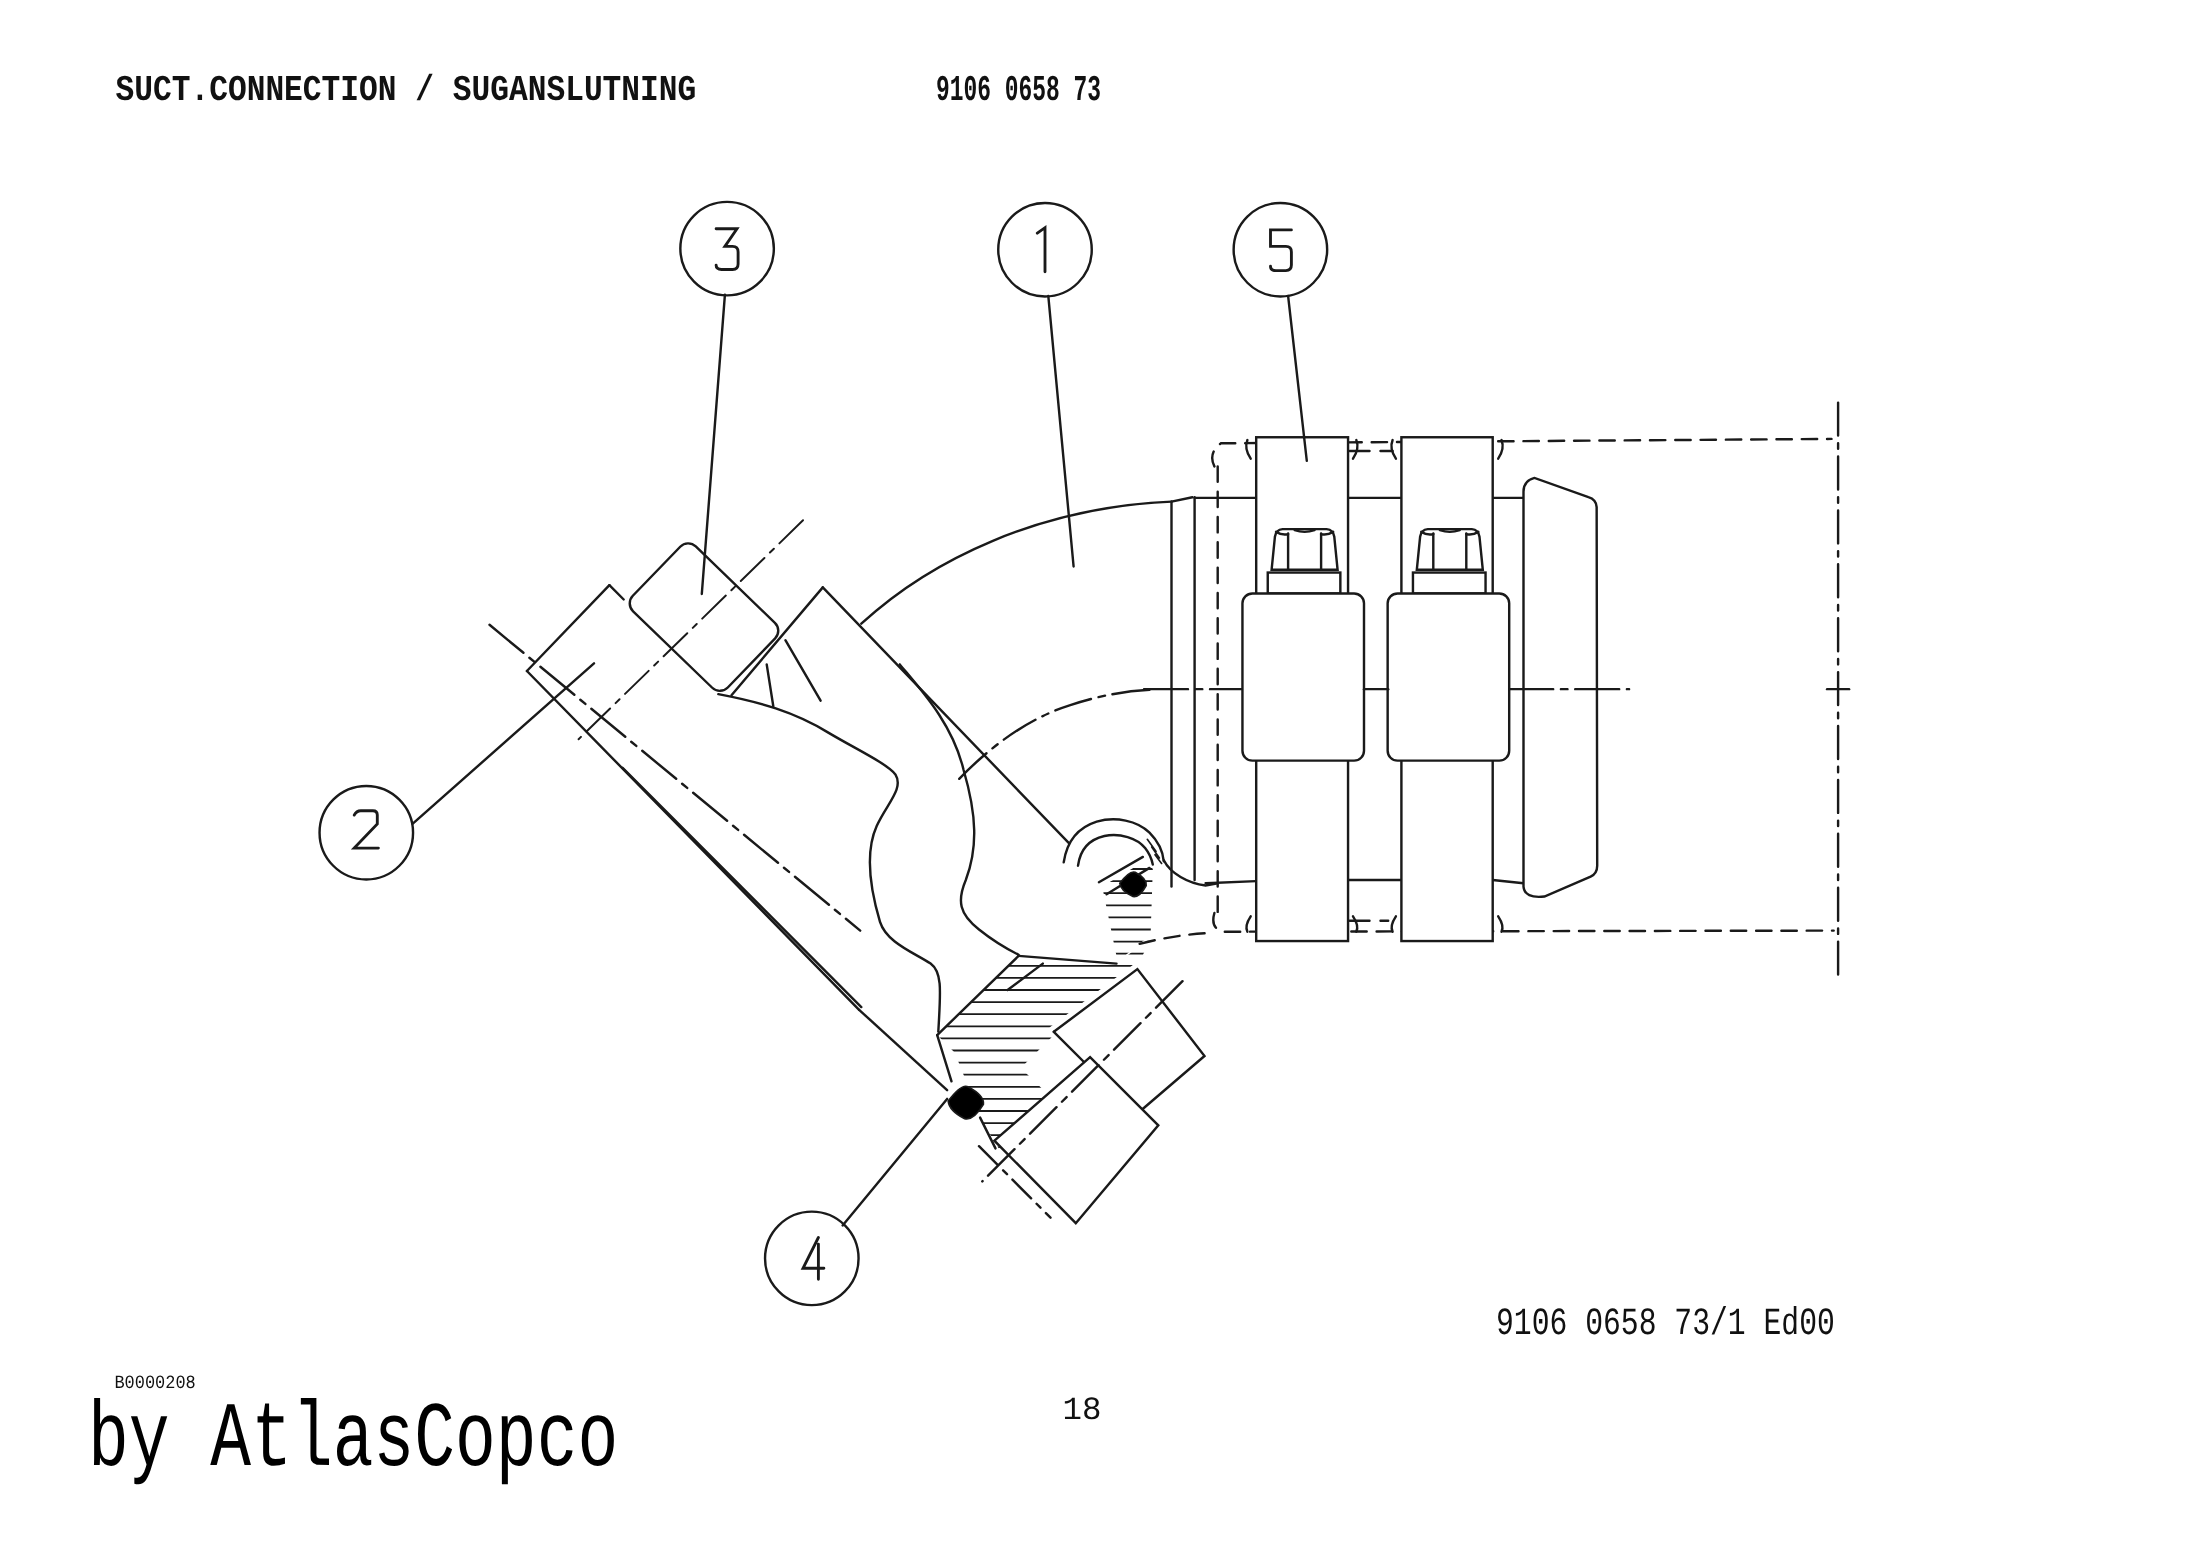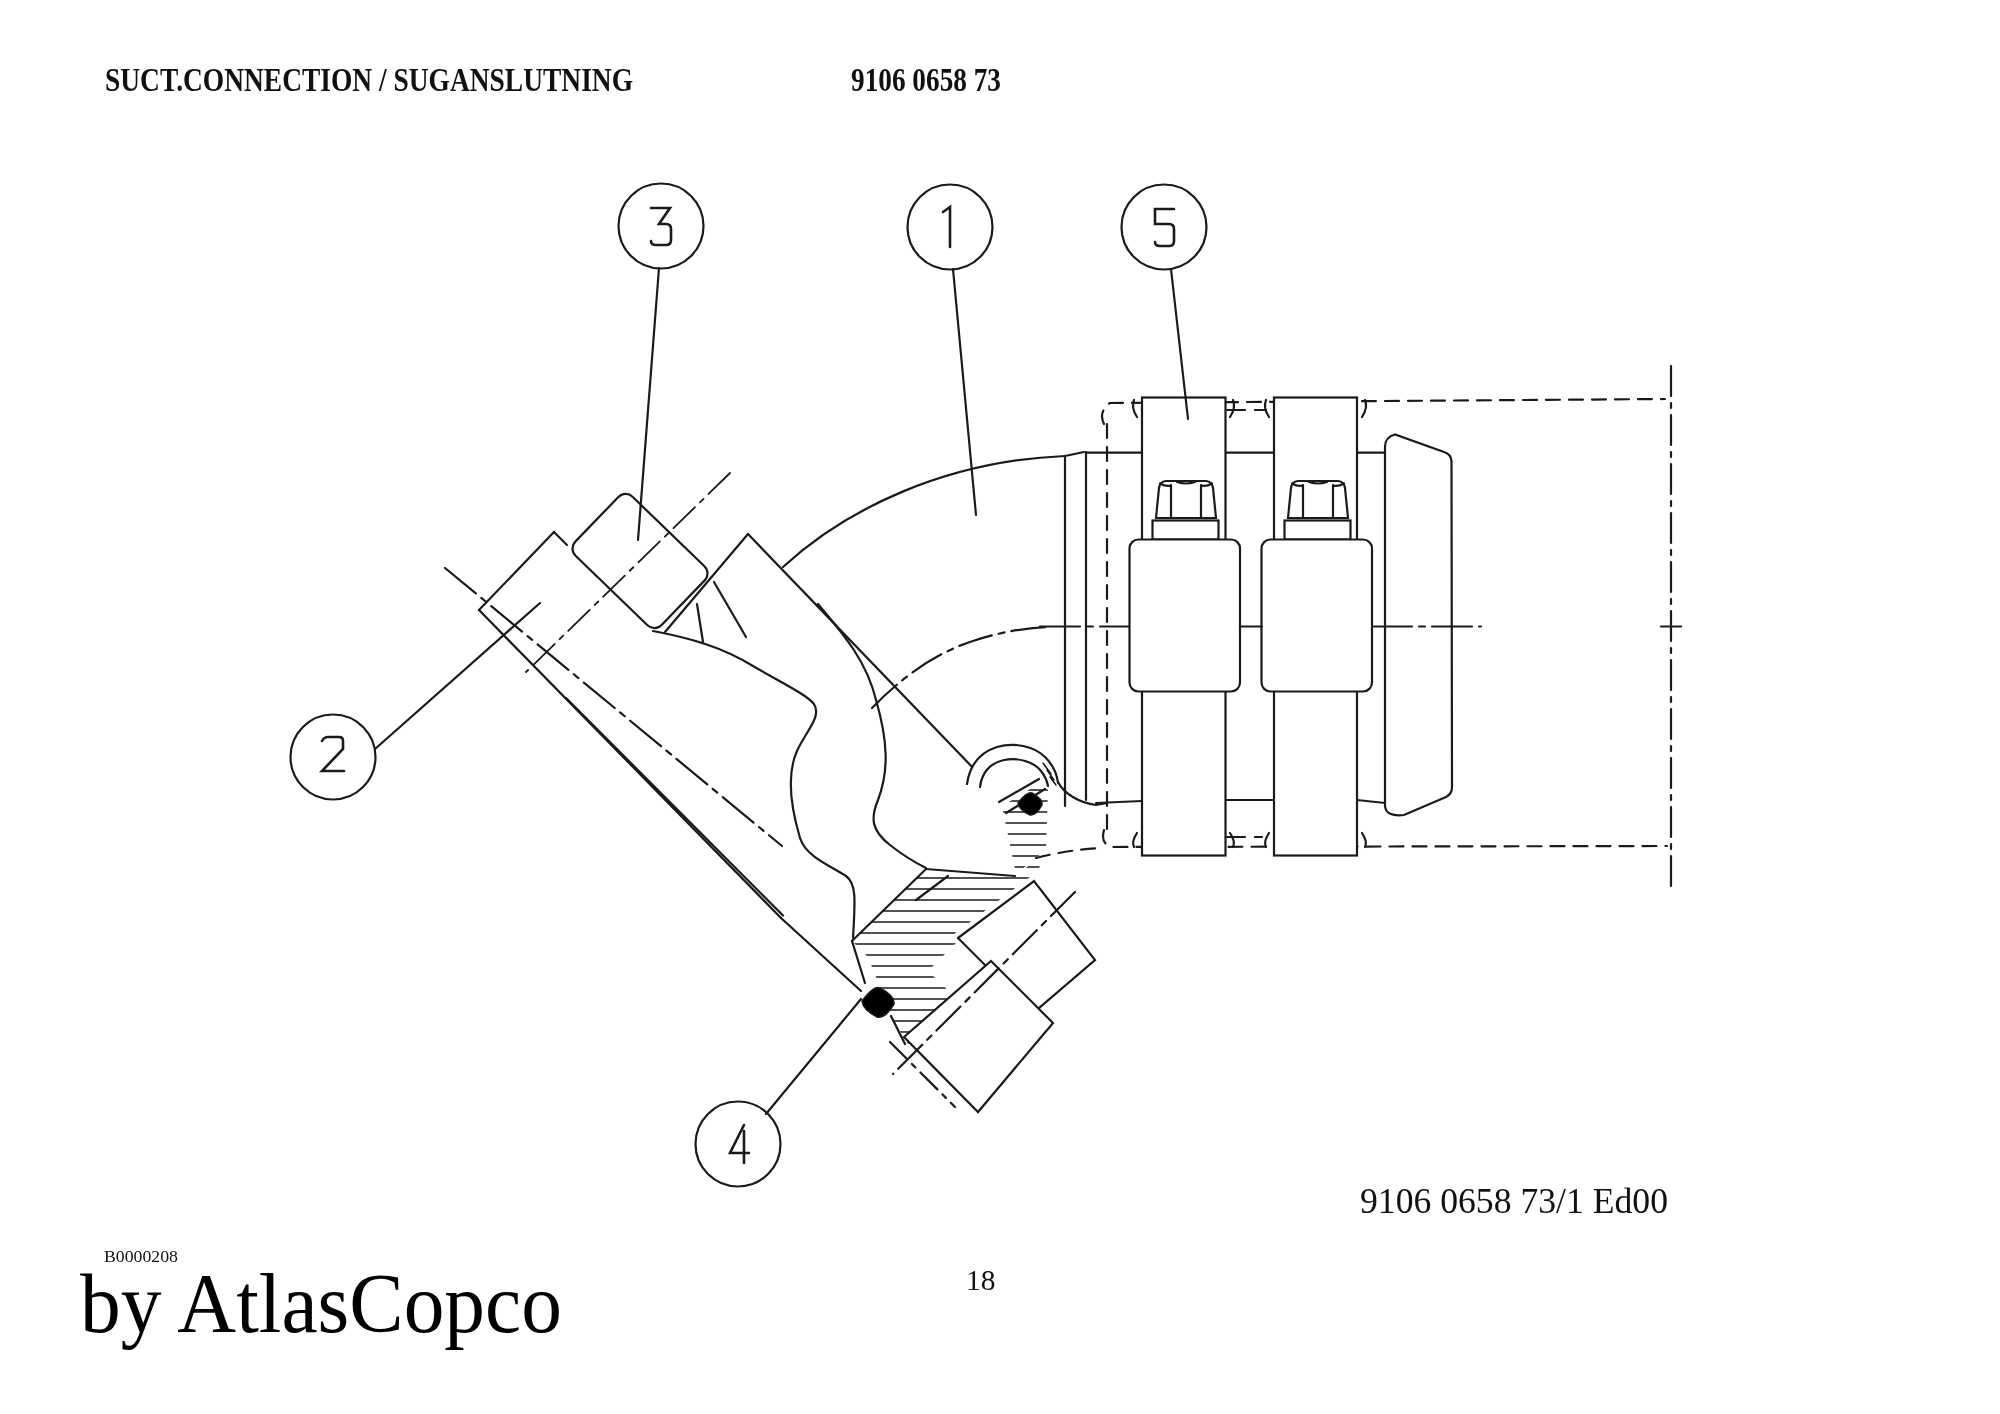--- a/index.html
+++ b/index.html
@@ -1,17 +1,17 @@
 <!DOCTYPE html>
 <html><head>
 <meta charset="utf-8">
 <style>
   html,body{margin:0;padding:0;background:#ffffff;}
   .page{position:relative;width:2000px;height:1414px;background:#ffffff;overflow:hidden;
-        font-family:Liberation Serif, serif;}
+        font-family:Liberation Mono, monospace;}
   svg{position:absolute;left:0;top:0;}
 </style>
 </head>
 <body>
 <div class="page">
 <svg width="2000" height="1414" viewBox="0 0 2000 1414">
 
   <rect x="0" y="0" width="2000" height="1414" fill="#ffffff"></rect>
 
   <text x="105" y="91" font-size="33" font-weight="bold" fill="#111" textLength="528" lengthAdjust="spacingAndGlyphs">SUCT.CONNECTION / SUGANSLUTNING</text>

